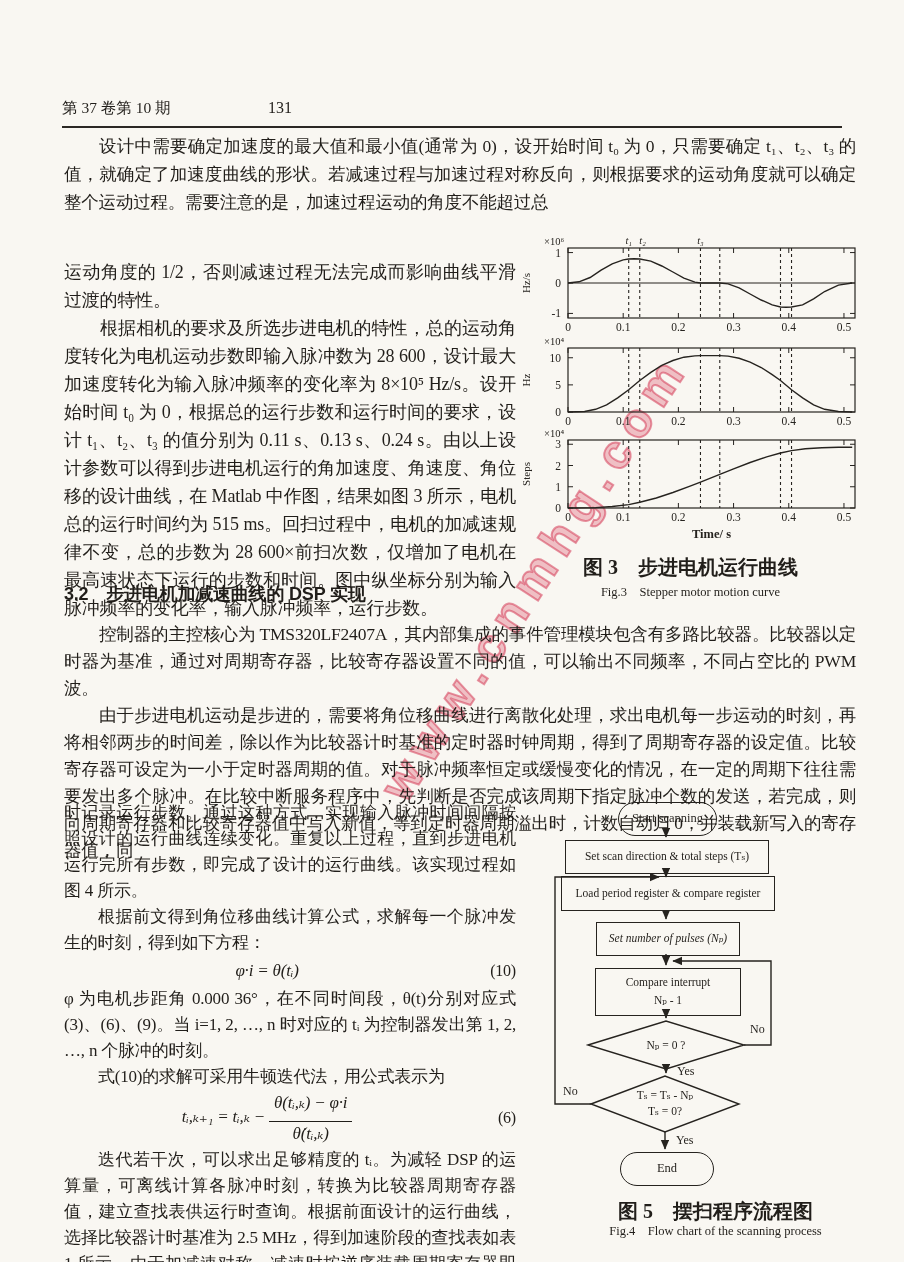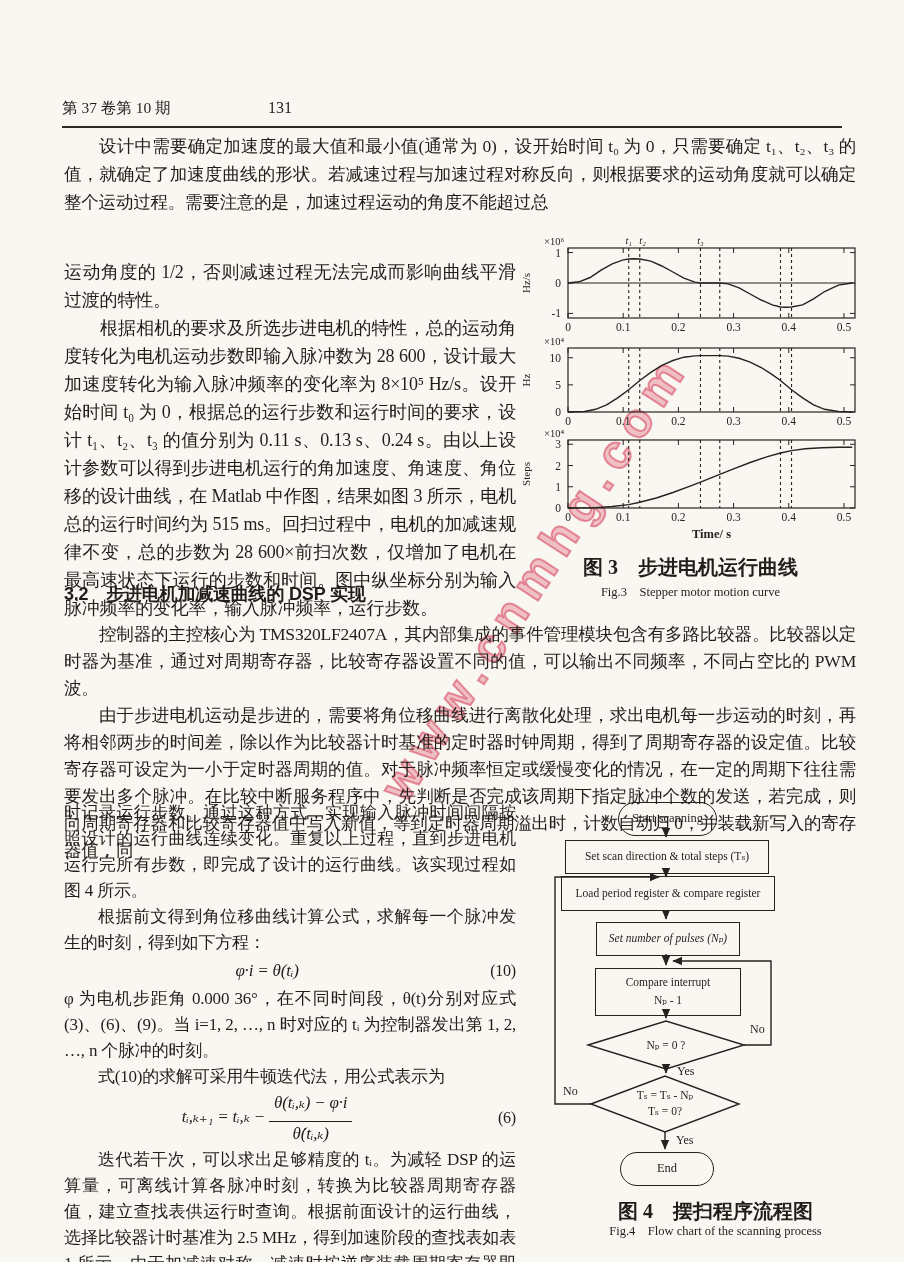--- a/index.html
+++ b/index.html
@@ -264,17 +264,17 @@
       <span>Nₚ - 1</span>
     </div>
     <div class="fc-txt" style="left:45px;top:238px;width:156px;">Nₚ = 0 ?</div>
     <div class="fc-txt" style="left:48px;top:288px;width:148px;">Tₛ = Tₛ - Nₚ</div>
     <div class="fc-txt" style="left:48px;top:304px;width:148px;">Tₛ = 0?</div>
     <div class="fc-box fc-pill" style="left:77px;top:352px;width:92px;height:32px;">End</div>
     <div class="fc-lbl" style="left:207px;top:222px;">No</div>
     <div class="fc-lbl" style="left:134px;top:264px;">Yes</div>
     <div class="fc-lbl" style="left:20px;top:284px;">No</div>
     <div class="fc-lbl" style="left:133px;top:333px;">Yes</div>
-    <div class="figcap" style="top:394px;">图 4　摆扫程序流程图</div>
+    <div class="figcap" style="top:394px;">图 5　摆扫程序流程图</div>
     <div class="figcap en" style="top:420px;">Fig.4　Flow chart of the scanning process</div>
   </div>
 
 </div>
 
 </body></html>

